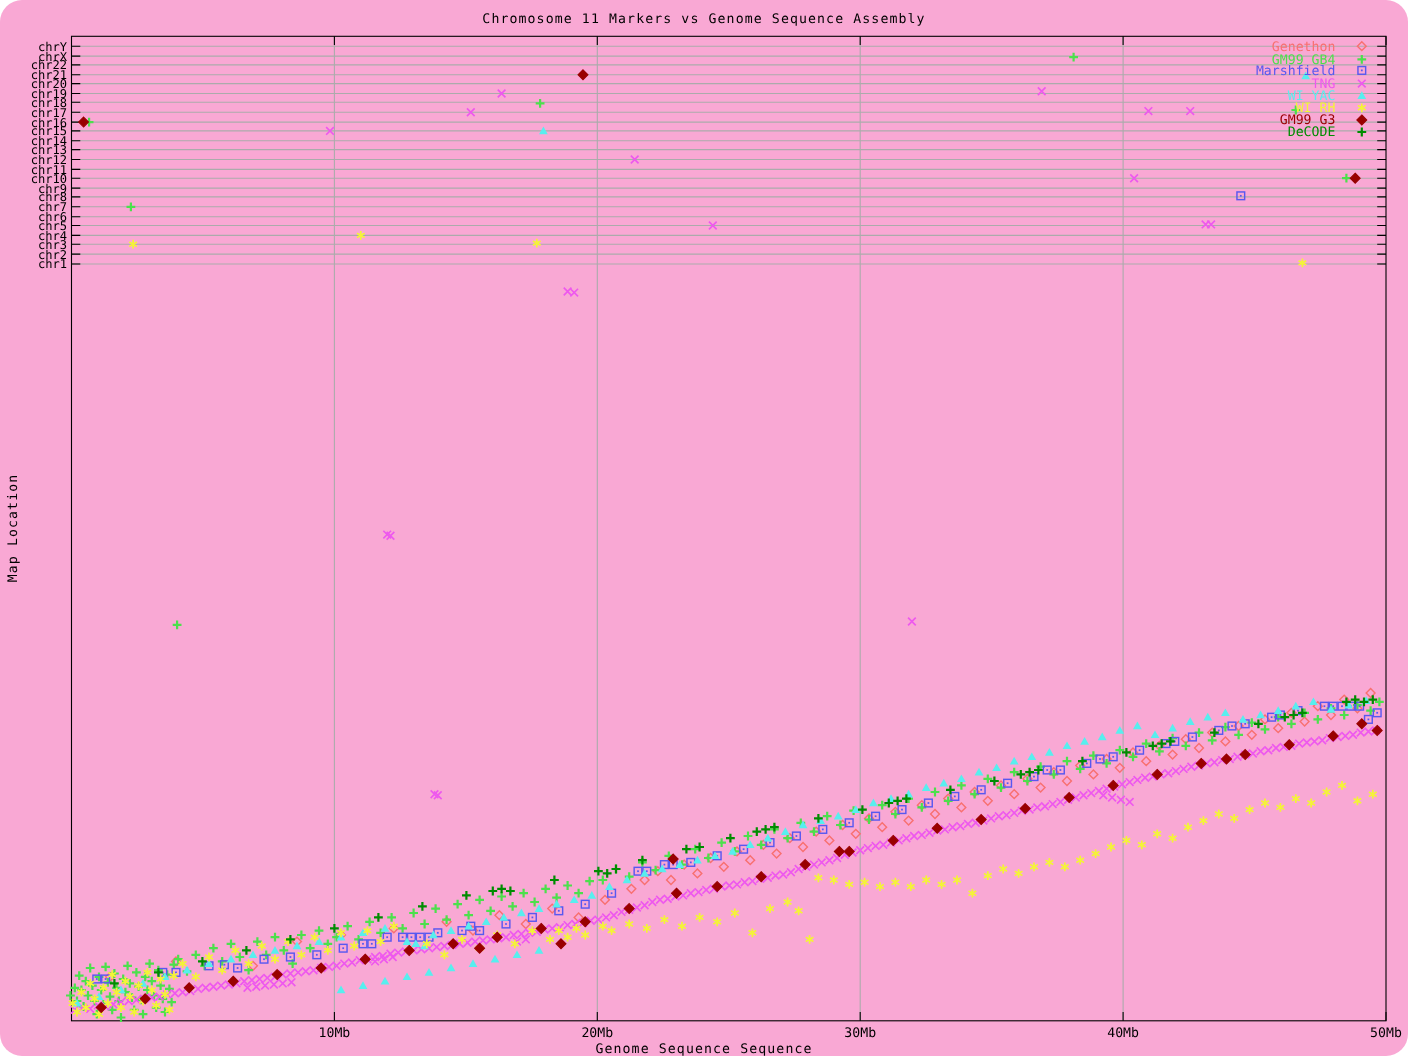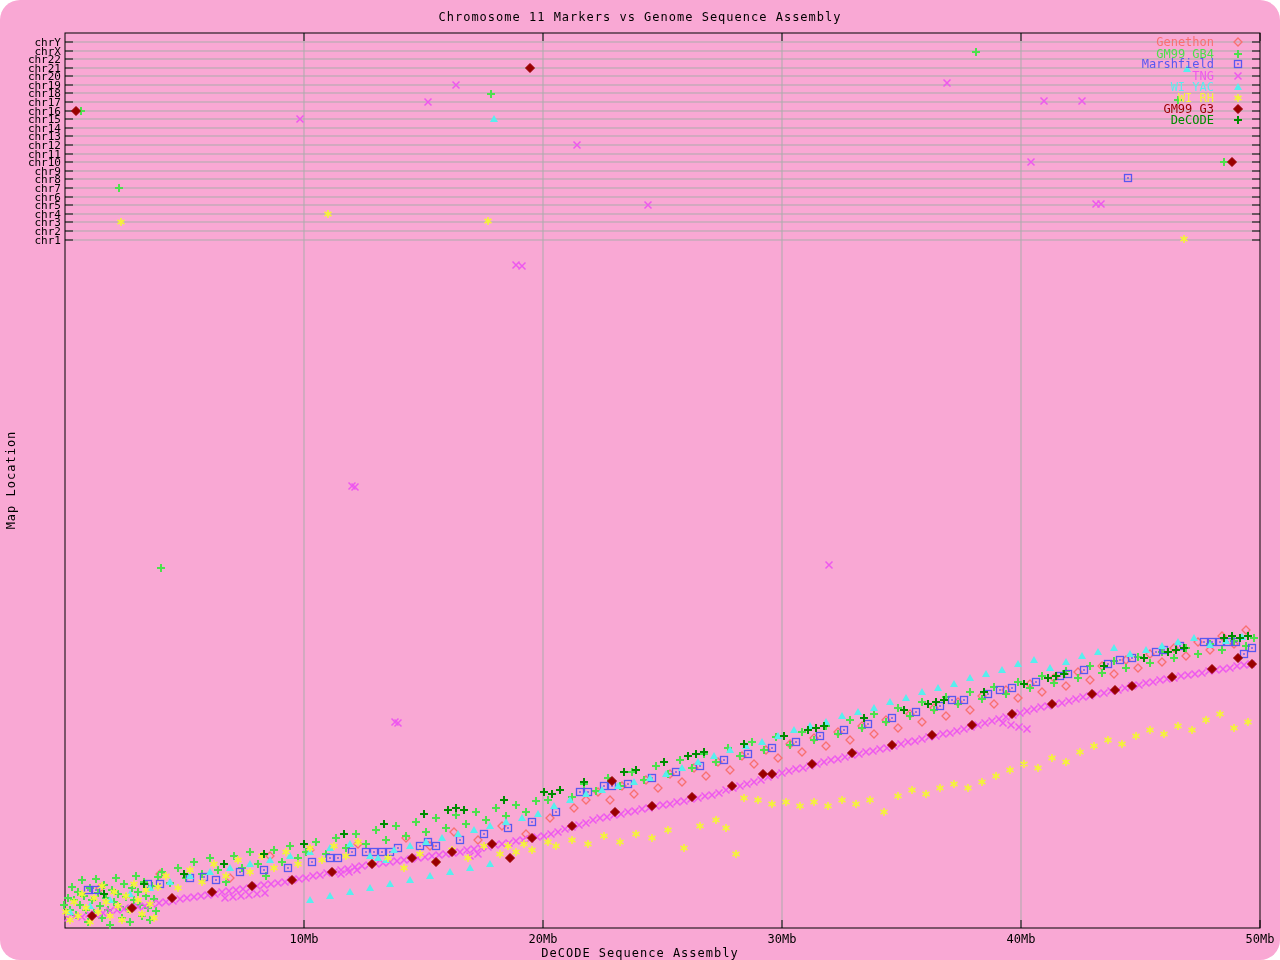--- a/index.html
+++ b/index.html
@@ -12,21 +12,21 @@
   .ylabel{position:absolute;left:11px;top:480px;transform:translate(-50%,-50%) rotate(-90deg);
           font-size:12px;letter-spacing:1px;white-space:nowrap;}
   svg{position:absolute;top:0;left:0;}
   svg text{font-family:"DejaVu Sans Mono",monospace;}
 </style>
 </head>
 <body>
 <div id="screen">
 
   <div class="title">Chromosome 11 Markers vs Genome Sequence Assembly</div>
-  <div class="xlabel">DeCODE Sequence Assembly</div>
+  <div class="xlabel">Genome Sequence Sequence</div>
   <div class="ylabel">Map Location</div>
   <svg id="plot" width="1280" height="960" viewBox="0 0 1280 960">
       <g>
         <line x1="65" y1="42" x2="1260" y2="42" stroke="#ababab" stroke-width="1"></line>
         <line x1="65" y1="51" x2="1260" y2="51" stroke="#ababab" stroke-width="1"></line>
         <line x1="65" y1="59" x2="1260" y2="59" stroke="#ababab" stroke-width="1"></line>
         <line x1="65" y1="68" x2="1260" y2="68" stroke="#ababab" stroke-width="1"></line>
         <line x1="65" y1="76" x2="1260" y2="76" stroke="#ababab" stroke-width="1"></line>
         <line x1="65" y1="85" x2="1260" y2="85" stroke="#ababab" stroke-width="1"></line>
         <line x1="65" y1="93" x2="1260" y2="93" stroke="#ababab" stroke-width="1"></line>

